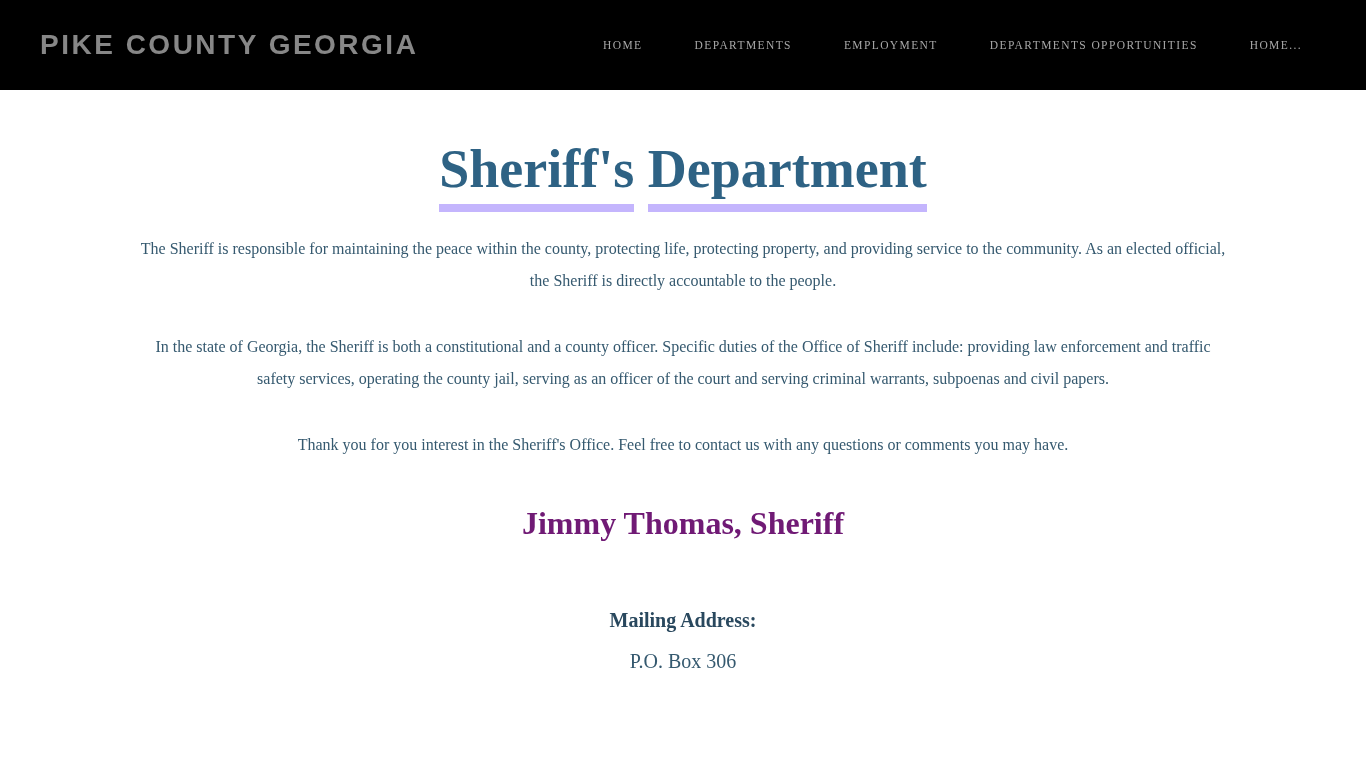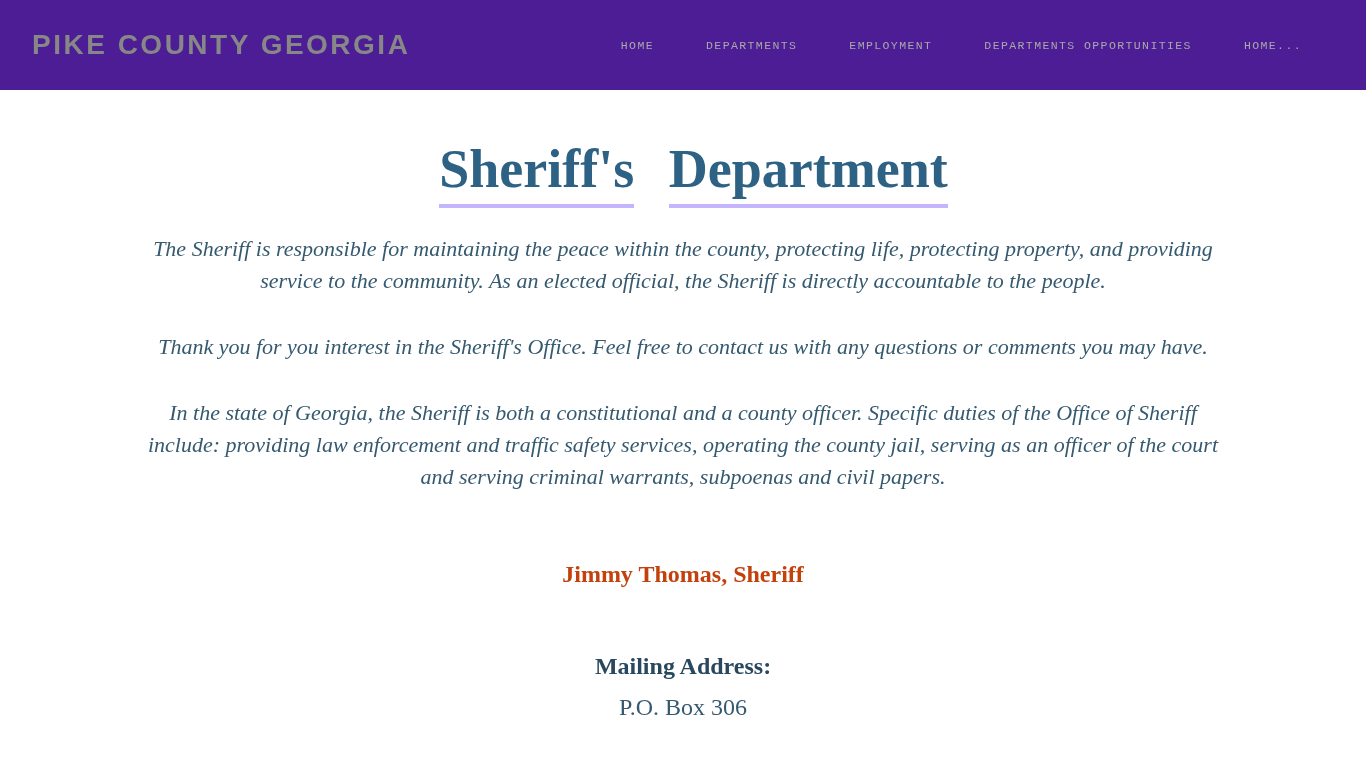--- a/index.html
+++ b/index.html
@@ -13,41 +13,41 @@
     overflow: hidden;
     font-family: "Liberation Serif", serif;
   }
 
   
   .header {
     height: 90px;
     display: flex;
     align-items: center;
     justify-content: space-between;
-    padding: 0 64px 0 32px;
+    padding: 0 64px 0 40px;
     box-sizing: border-box;
-    background: #4c1d95;
+    background: #000000;
   }
   .site-logo {
     font-family: "Liberation Sans", sans-serif;
     font-size: 28px;
     font-weight: 700;
     letter-spacing: 2.5px;
     color: #878787;
     text-decoration: none;
     cursor: pointer;
     white-space: nowrap;
   }
   .nav {
     display: flex;
     align-items: center;
     gap: 52px;
   }
   .nav-item {
-    font-family: Liberation Mono, monospace;
+    font-family: Liberation Serif, serif;
     font-size: 11.5px;
     font-weight: 500;
     letter-spacing: 1.4px;
     color: #a8a8a8;
     text-decoration: none;
     cursor: pointer;
     white-space: nowrap;
   }
 
   
@@ -58,41 +58,39 @@
     color: #35596f;
   }
   .page-title {
     margin: 50px 0 0;
     font-size: 54px;
     font-weight: 700;
     color: #2e6284;
     line-height: 1.1;
   }
   .page-title .title-word {
-    border-bottom: 4px solid #c4b5fd;
+    border-bottom: 8px solid #c4b5fd;
     padding-bottom: 5px;
     cursor: pointer;
-    margin-left: 21px;
   }
   .body-para {
     margin: 34px 0 0;
-    font-size: 22px;
+    font-size: 16px;
     line-height: 32px;
     color: #35596f;
-    font-style: italic;
   }
   .signature {
-    margin: 68px 0 0;
-    font-size: 24px;
+    margin: 44px 0 0;
+    font-size: 32px;
     font-weight: 700;
-    color: #c2410c;
+    color: #701a75;
   }
   .address-block {
     margin-top: 58px;
-    font-size: 24px;
+    font-size: 20px;
     line-height: 41px;
     color: #35596f;
   }
   .address-heading {
     font-weight: 700;
     color: #29485e;
   }
 </style>
 </head>
 <body>
@@ -108,23 +106,23 @@
     <a class="nav-item">HOME...</a>
   </nav>
 </header>
 
 <main class="main">
 
   <h1 class="page-title"><span class="title-word">Sheriff's</span> <span class="title-word">Department</span></h1>
 
   <p class="body-para">The Sheriff is responsible for maintaining the peace within the county, protecting life, protecting property, and providing service to the community. As an elected official, the Sheriff is directly accountable to the people.</p>
 
+  <p class="body-para">In the state of Georgia, the Sheriff is both a constitutional and a county officer. Specific duties of the Office of Sheriff include: providing law enforcement and traffic safety services, operating the county jail, serving as an officer of the court and serving criminal warrants, subpoenas and civil papers.</p>
+
   <p class="body-para">Thank you for you interest in the Sheriff's Office. Feel free to contact us with any questions or comments you may have.</p>
-
-  <p class="body-para">In the state of Georgia, the Sheriff is both a constitutional and a county officer. Specific duties of the Office of Sheriff include: providing law enforcement and traffic safety services, operating the county jail, serving as an officer of the court and serving criminal warrants, subpoenas and civil papers.</p>
 
   <div class="signature">Jimmy Thomas, Sheriff</div>
 
   <div class="address-block">
     <div class="address-heading">Mailing Address:</div>
     <div>P.O. Box 306</div>
   </div>
 
 </main>
 

